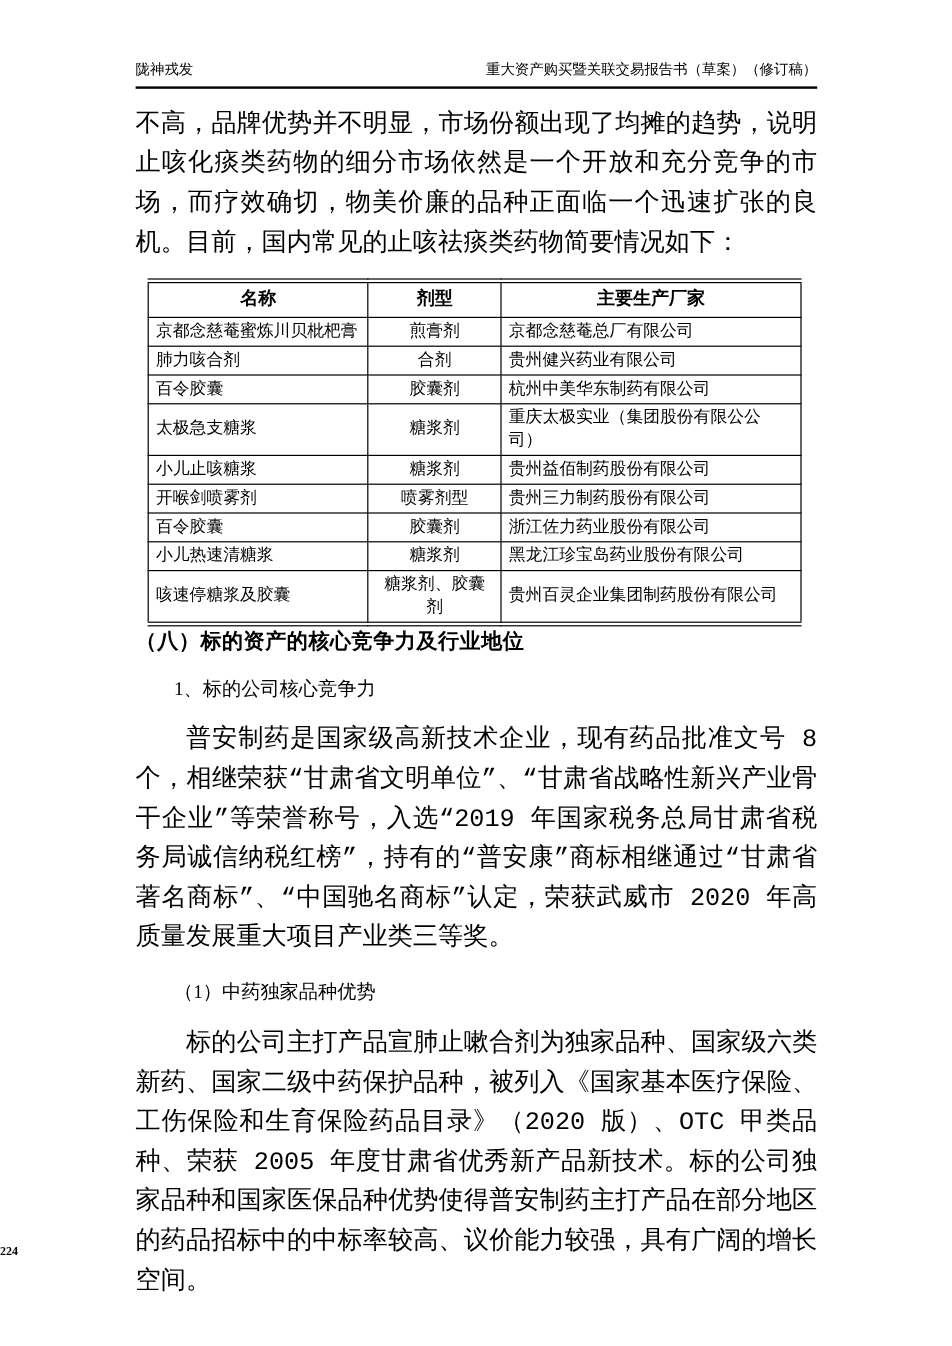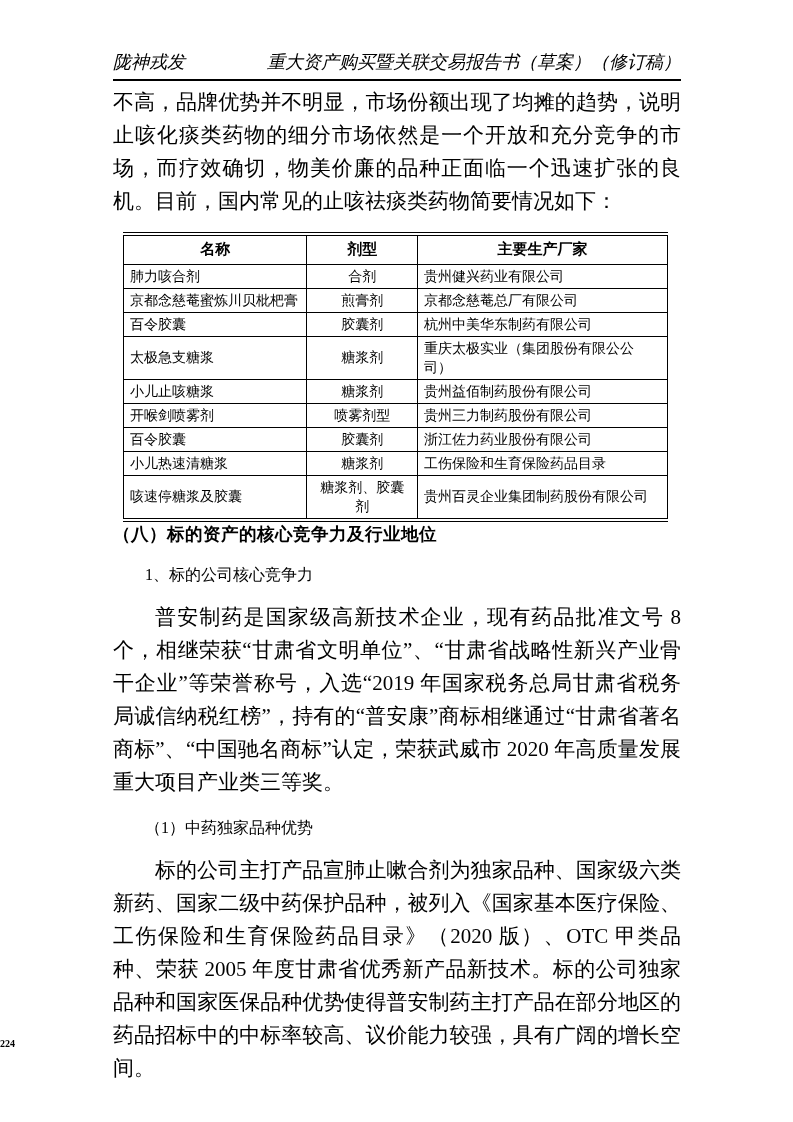--- a/index.html
+++ b/index.html
@@ -15,38 +15,37 @@
     background: #fff;
     overflow: hidden;
   }
   
   .header {
     position: absolute;
     top: 50px; left: 113px; right: 112px;
     display: flex;
     justify-content: space-between;
     align-items: flex-end;
-    font-size: 18px;
+    font-size: 12px;
     padding-bottom: 5px;
     border-bottom: 2px solid #000;
-    font-style: italic;
   }
   
   .body {
     position: absolute;
     top: 76px; left: 113px;
     width: 568px;
   }
   .para {
     font-size: 21px;
     line-height: 33px;
     text-align: justify;
     margin-top: 10px;
   }
-  .para.indent { text-indent: 2em; }
+  .para.indent { text-indent: 2em; font-family: Liberation Mono, monospace; }
   
   table.drug-table {
     width: 545px;
     margin: 14px 0 0 10px;
     border-collapse: collapse;
     border-top: 4px double #000;
     border-bottom: 4px double #000;
     font-size: 14px;
   }
   table.drug-table th,
@@ -106,28 +105,28 @@
     <table class="drug-table">
       <thead>
         <tr>
           <th>名称</th>
           <th>剂型</th>
           <th>主要生产厂家</th>
         </tr>
       </thead>
       <tbody>
         <tr>
+          <td class="cell-name">京都念慈菴蜜炼川贝枇杷膏</td>
+          <td class="cell-form">煎膏剂</td>
+          <td class="cell-manu">京都念慈菴总厂有限公司</td>
+        </tr>
+        <tr>
           <td class="cell-name">肺力咳合剂</td>
           <td class="cell-form">合剂</td>
           <td class="cell-manu">贵州健兴药业有限公司</td>
-        </tr>
-        <tr>
-          <td class="cell-name">京都念慈菴蜜炼川贝枇杷膏</td>
-          <td class="cell-form">煎膏剂</td>
-          <td class="cell-manu">京都念慈菴总厂有限公司</td>
         </tr>
         <tr>
           <td class="cell-name">百令胶囊</td>
           <td class="cell-form">胶囊剂</td>
           <td class="cell-manu">杭州中美华东制药有限公司</td>
         </tr>
         <tr>
           <td class="cell-name">太极急支糖浆</td>
           <td class="cell-form">糖浆剂</td>
           <td class="cell-manu">重庆太极实业（集团股份有限公公司）</td>
@@ -143,21 +142,21 @@
           <td class="cell-manu">贵州三力制药股份有限公司</td>
         </tr>
         <tr>
           <td class="cell-name">百令胶囊</td>
           <td class="cell-form">胶囊剂</td>
           <td class="cell-manu">浙江佐力药业股份有限公司</td>
         </tr>
         <tr>
           <td class="cell-name">小儿热速清糖浆</td>
           <td class="cell-form">糖浆剂</td>
-          <td class="cell-manu">工伤保险和生育保险药品目录</td>
+          <td class="cell-manu">黑龙江珍宝岛药业股份有限公司</td>
         </tr>
         <tr>
           <td class="cell-name">咳速停糖浆及胶囊</td>
           <td class="cell-form">糖浆剂、胶囊剂</td>
           <td class="cell-manu">贵州百灵企业集团制药股份有限公司</td>
         </tr>
       </tbody>
     </table>
 
     <h2 class="section-heading">（八）标的资产的核心竞争力及行业地位</h2>

